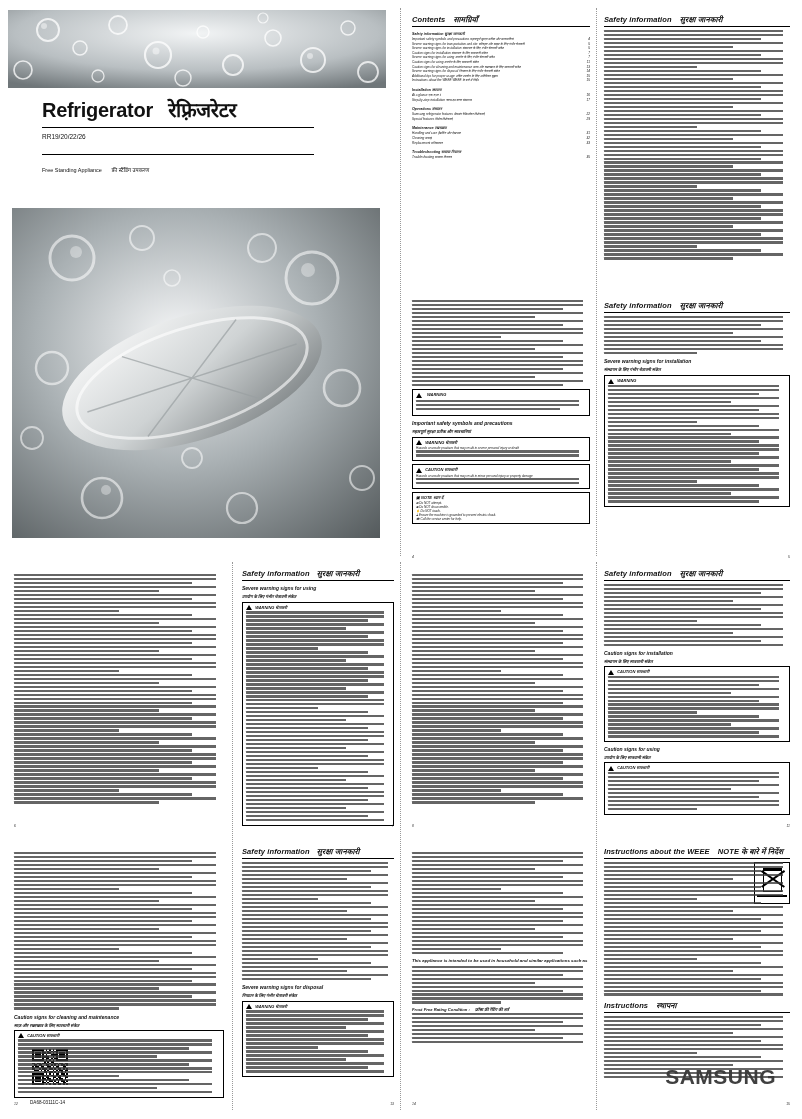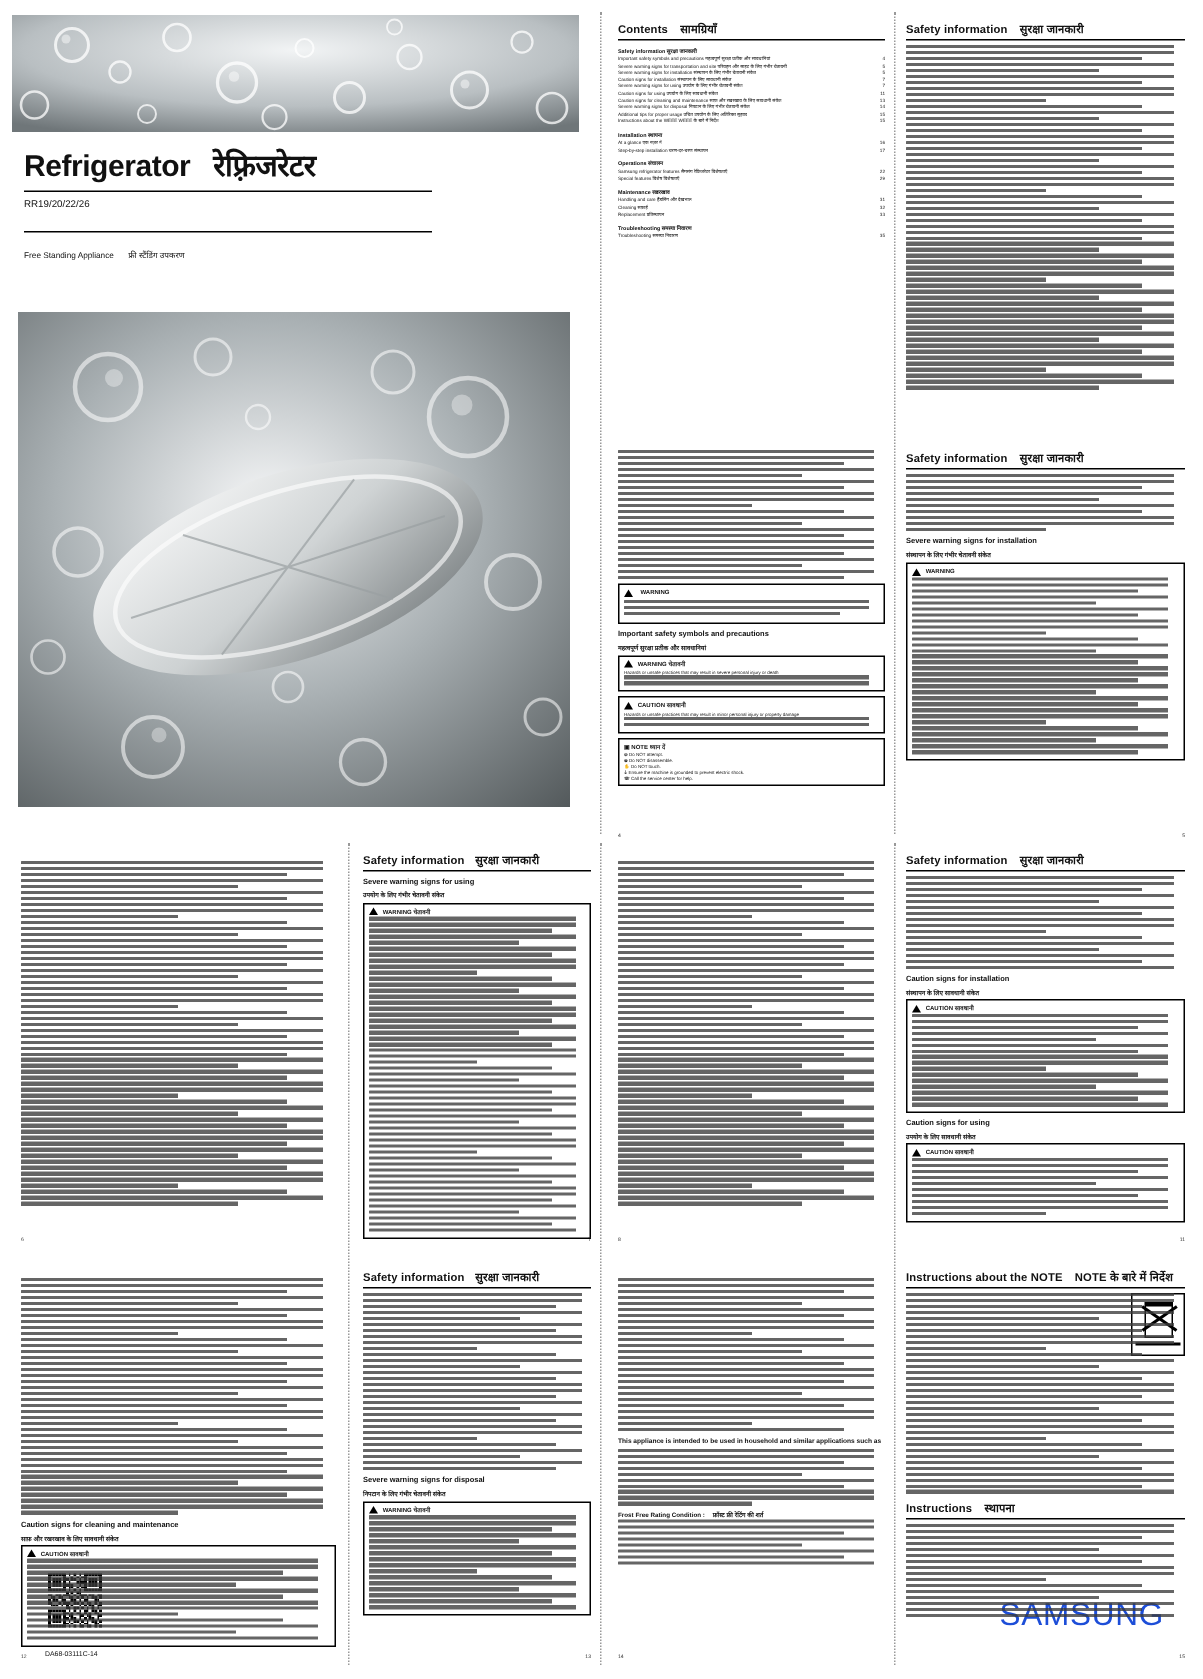--- a/index.html
+++ b/index.html
@@ -1,31 +1,31 @@
 <!DOCTYPE html>
 <html><head>
 <meta charset="utf-8">
 <style>
   html,body{margin:0;padding:0;background:#ffffff;}
   body{width:802px;height:1119px;font-family:"Liberation Sans",sans-serif;color:#111;overflow:hidden;}
   .page{position:relative;width:802px;height:1119px;background:#fff;}
 
   
-  .panel{position:absolute;box-sizing:border-box;}
+  .panel{position:absolute;box-sizing:border-box;font-style:italic;}
   .hdr{font-weight:bold;font-size:7.5px;letter-spacing:.1px;}
   .hdr-line{border-bottom:1.6px solid #000;margin-top:2px;margin-bottom:3px;}
   .pnum{position:absolute;font-size:3.4px;color:#333;}
   #coverImgTop{position:absolute;left:8px;top:10px;width:378px;height:78px;overflow:hidden;background:#d8dadb;}
-  #coverTitle{position:absolute;left:16px;top:96px;width:340px;}
+  #coverTitle{position:absolute;left:42px;top:96px;width:340px;}
   .bigtitle{font-size:20px;font-weight:bold;letter-spacing:-.3px;}
   .sub{font-size:13.5px;font-weight:bold;margin-top:9px;}
   .model{font-size:6.5px;margin-top:5px;color:#111;}
   .freestand{font-size:5.5px;margin-top:11px;}
   #coverImgMain{position:absolute;left:12px;top:208px;width:368px;height:330px;overflow:hidden;background:#cfd3d4;}
-  #brand{position:absolute;right:26px;bottom:30px;font-size:21px;font-weight:normal;letter-spacing:.5px;color:#1d4ed8;}
+  #brand{position:absolute;right:26px;bottom:30px;font-size:21px;font-weight:bold;letter-spacing:.5px;color:#404040;}
   #qr{position:absolute;left:30px;bottom:28px;width:40px;height:40px;}
   #docno{position:absolute;left:30px;bottom:14px;font-size:4.6px;color:#111;}
 
   
   .qrbox{background:#fff;padding:2px;}
   .qrgrid{display:grid;grid-template-columns:repeat(21,1fr);grid-template-rows:repeat(21,1fr);width:36px;height:36px;}
   .qrgrid i{background:#000;}
   .qrgrid i.o{background:#fff;}
   .colsep{position:absolute;border-left:1px dotted #999;}
   .warnbox{border:1px solid #000;padding:2px 3px;margin:3px 0;}
@@ -1323,21 +1323,21 @@
         <div class="blurline l"></div>
         <div class="blurline s"></div>
         <div class="blurline l"></div>
         <div class="blurline m"></div>
         <div class="blurline l"></div>
       </div>
     <div class="pnum" style="left:0;bottom:-4px">14</div>
   </div>
 
   <div class="panel" style="left:604px;top:846px;width:186px;height:256px">
-    <div class="hdr"><span>Instructions about the NOTE</span>
+    <div class="hdr"><span>Instructions about the WEEE</span>
       <span style="margin-left:6px">NOTE के बारे में निर्देश</span></div>
     <div class="hdr-line"></div>
     <div class="weeebox">
       <div class="weee-bin"></div>
         <div class="weee-bar"></div>
         <div class="weee-x"></div>
     </div>
     <div class="blurfill">
         <div class="blurline l"></div>
         <div class="blurline l"></div>

